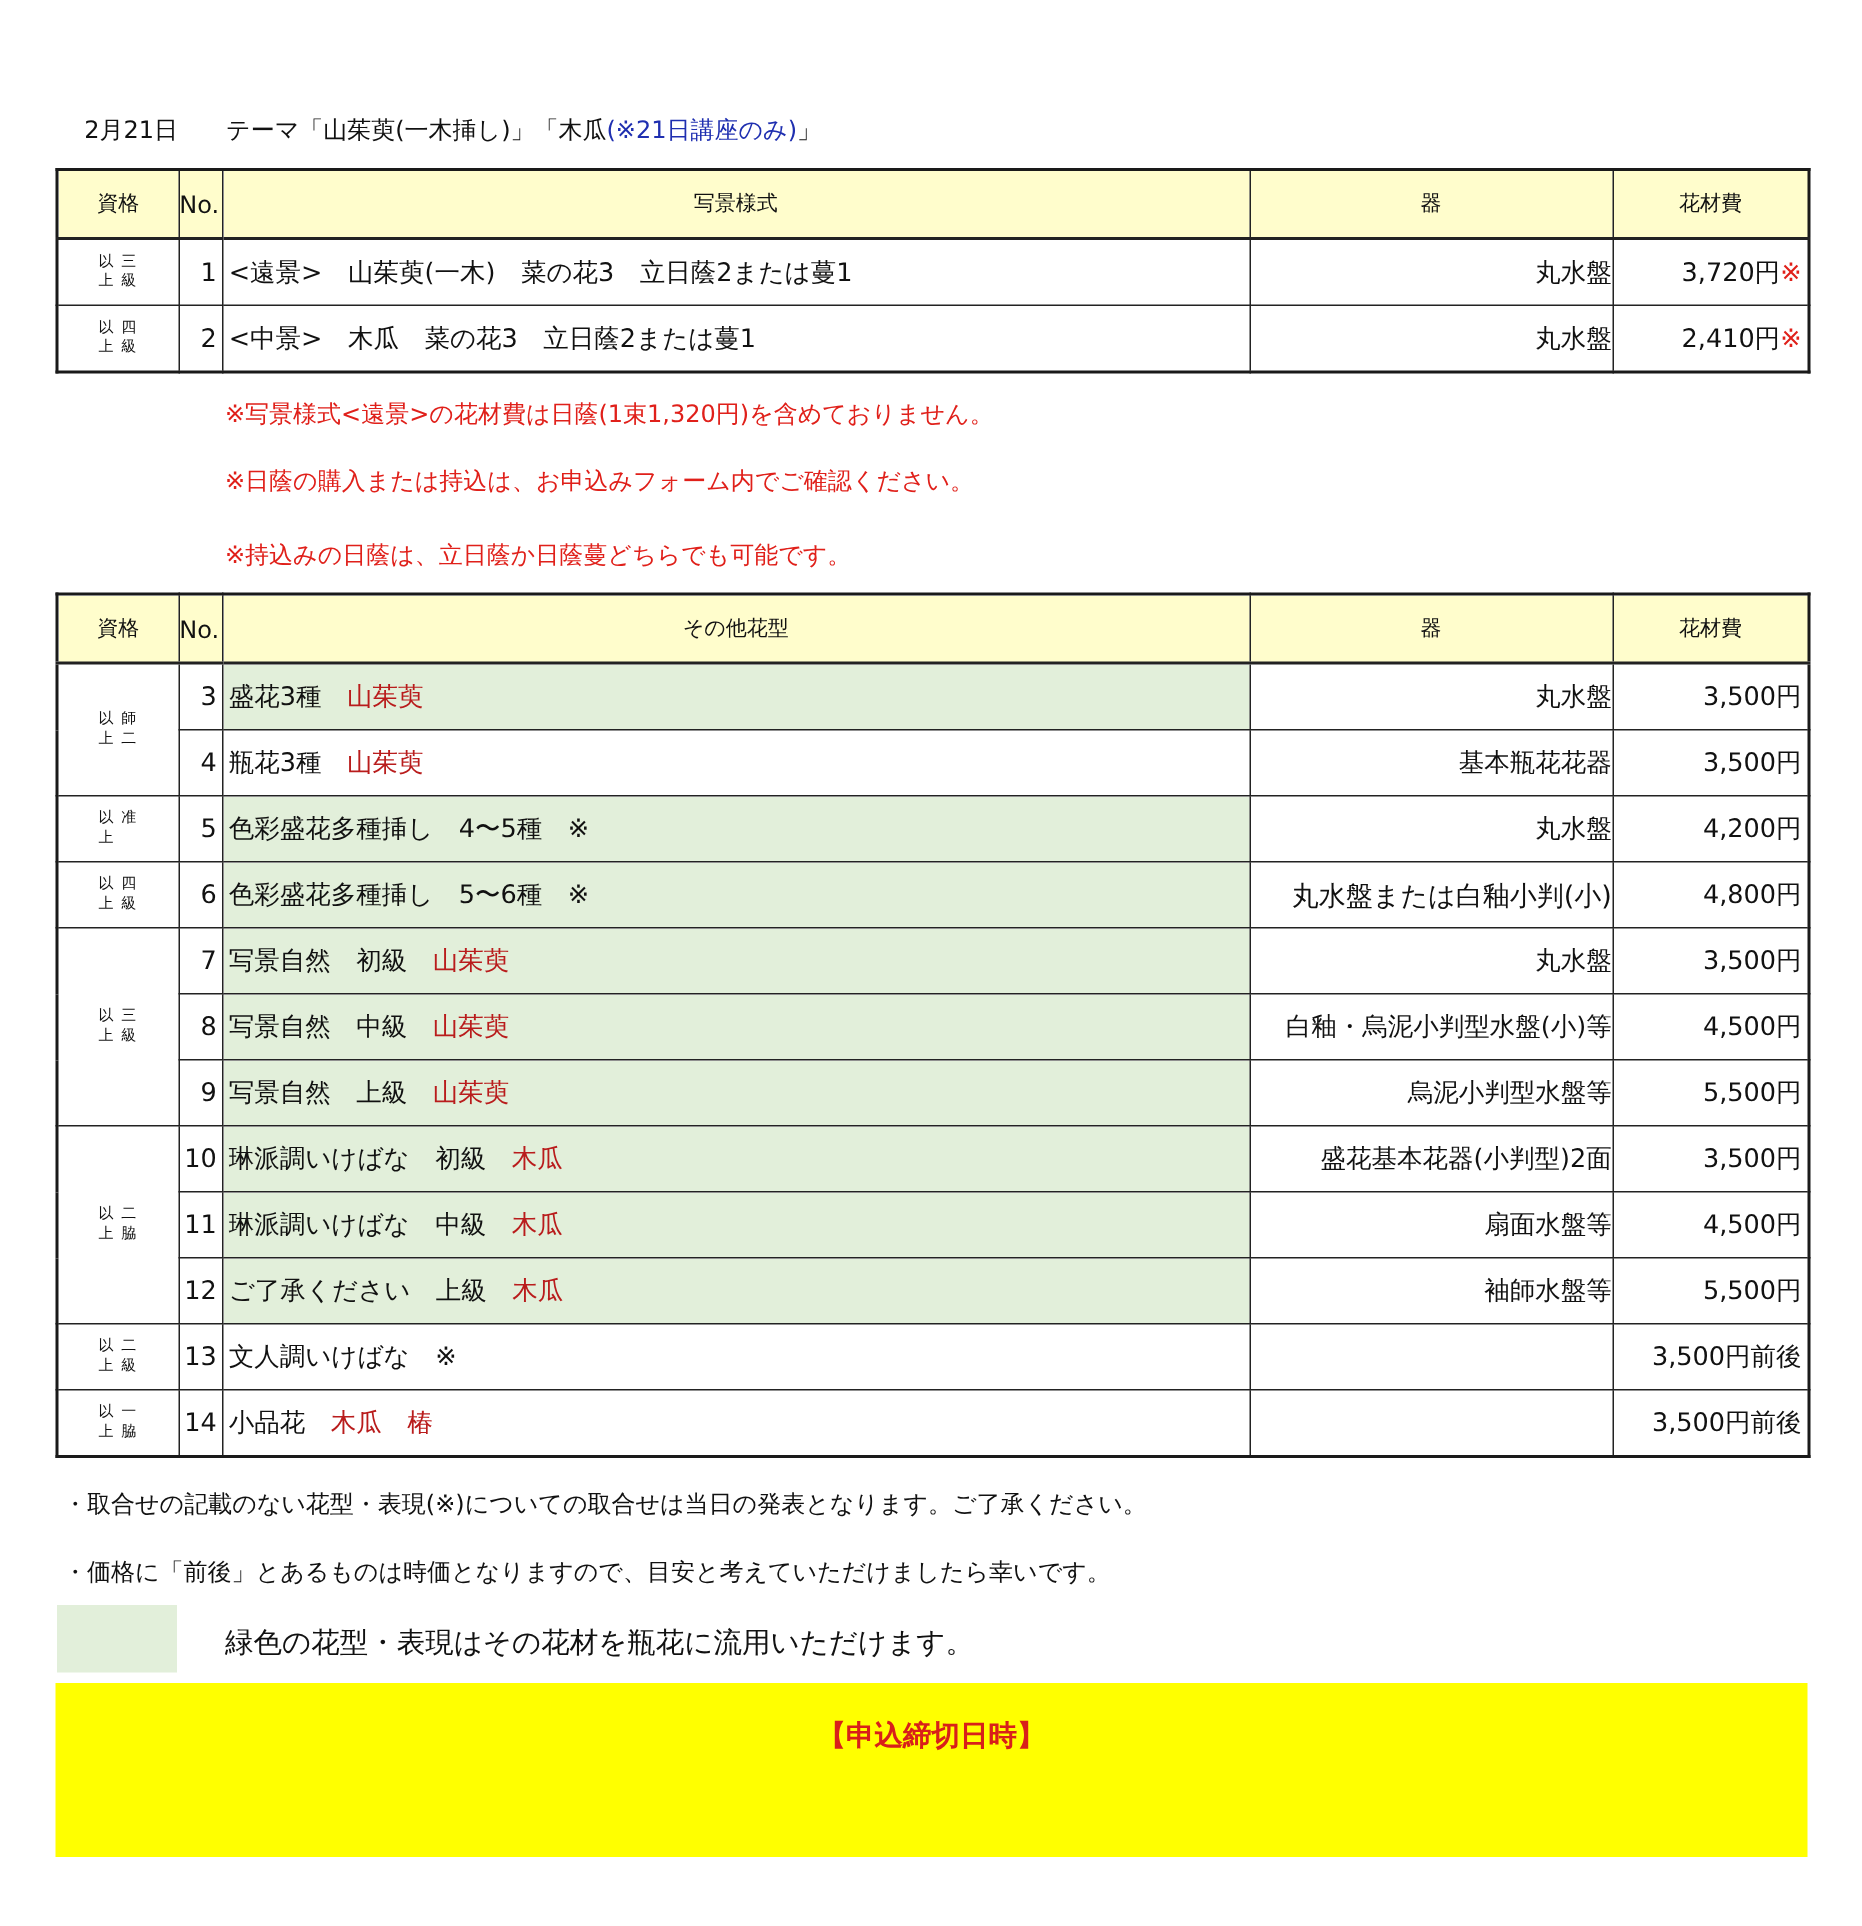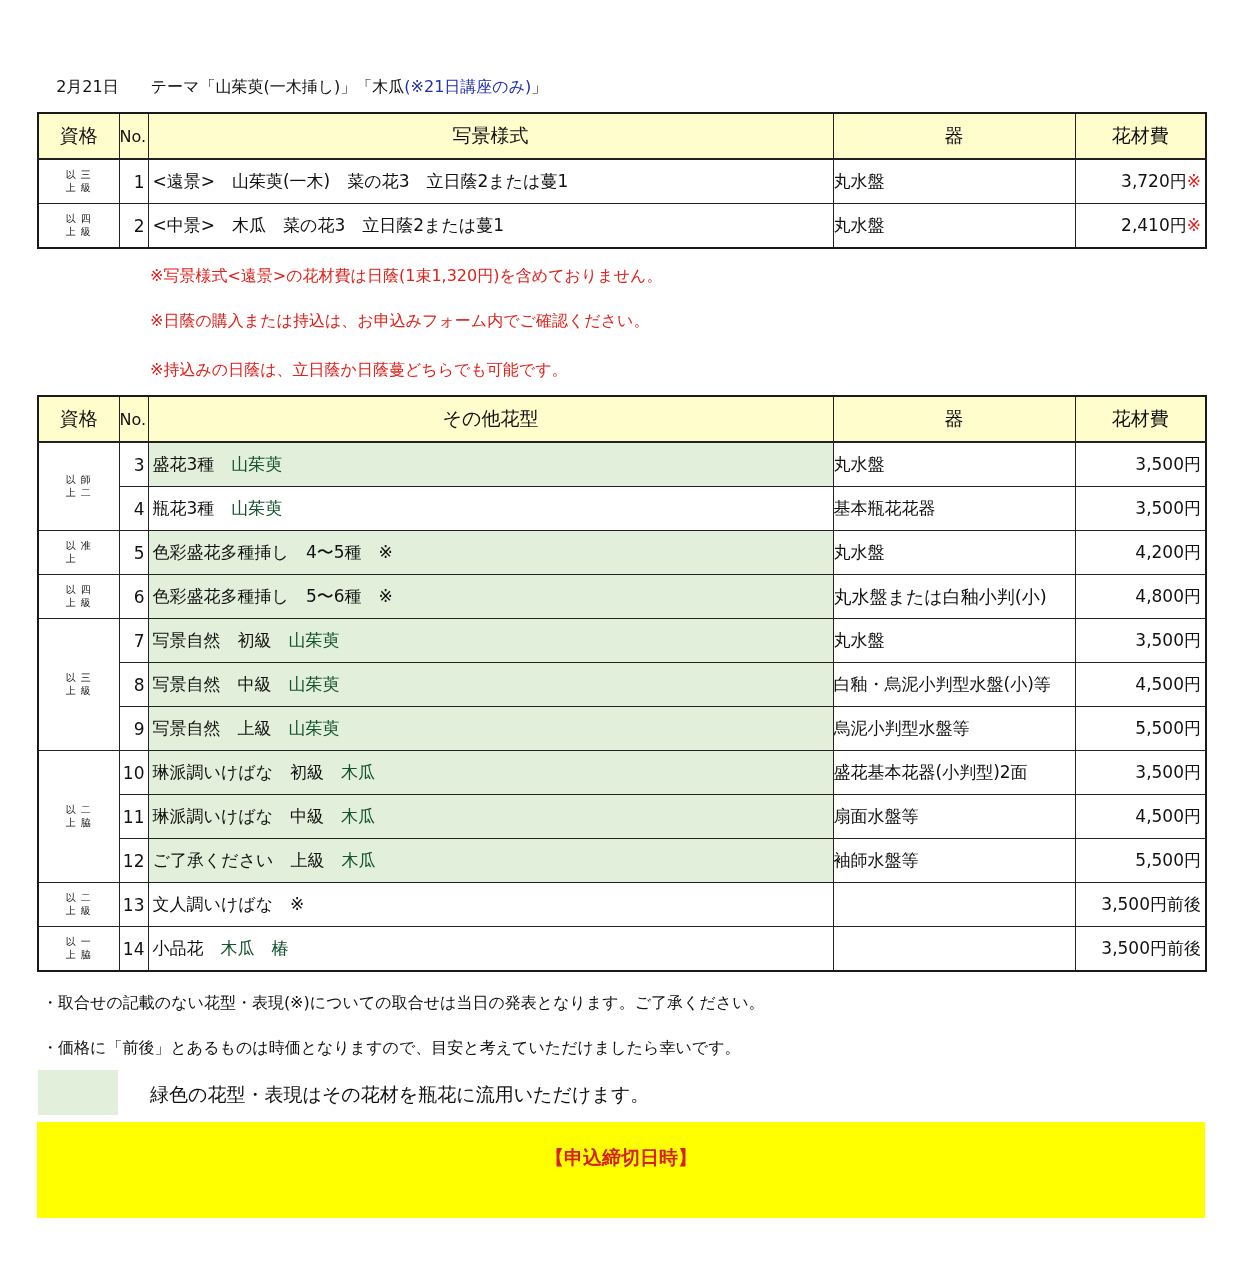--- a/index.html
+++ b/index.html
@@ -1,37 +1,37 @@
 <!DOCTYPE html>
 <html><head>
 <meta charset="utf-8">
 <style>
   html,body{margin:0;padding:0;background:#fff;}
   body{width:1241px;height:1284px;position:relative;font-family:"DejaVu Sans","Liberation Sans",sans-serif;color:#111;overflow:hidden;}
   .title{position:absolute;left:46px;top:58px;font-size:16px;white-space:pre;}
   .title .blue{color:#1f2fb0;}
   table.sheet{position:absolute;left:37px;border-collapse:collapse;table-layout:fixed;width:1168px;border:2px solid #1a1a1a;font-size:17px;}
   table.sheet td, table.sheet th{border:1px solid #222;padding:0;height:43px;overflow:hidden;white-space:nowrap;}
-  table.sheet th{background:#fffdcc;font-weight:normal;font-size:19px;height:44px;border-bottom:2px solid #222;}
+  table.sheet th{background:#fffdcc;font-weight:normal;font-size:14px;height:44px;border-bottom:2px solid #222;}
   .c-qual{text-align:center;}
   .c-no{text-align:right;padding-right:3px!important;}
   .c-name{text-align:left;padding-left:4px!important;}
-  .c-ves{text-align:left;margin-top:28px;}
+  .c-ves{text-align:right;margin-top:28px;}
   .c-price{text-align:right;padding-right:4px!important;}
   .green{background:#e2efda;}
-  .accent{color:#14532d;}
+  .accent{color:#b91c1c;}
   .red{color:#e0201a;}
   .qual{display:inline-block;font-size:10px;line-height:13px;text-align:left;letter-spacing:1px;}
   .qual span{display:block;white-space:pre;}
   .small{font-size:18px;}
   .note{position:absolute;left:150px;font-size:16px;color:#e0201a;white-space:pre;}
   .bnote{position:absolute;left:42px;font-size:16px;white-space:pre;}
   .legend-swatch{position:absolute;left:38px;top:1070px;width:80px;height:45px;background:#e2efda;}
   .legend-text{position:absolute;left:150px;top:1082px;font-size:19px;white-space:pre;}
-  .deadline{position:absolute;left:37px;top:1122px;width:1168px;height:96px;background:#ffff00;text-align:center;color:#d8201a;font-weight:bold;font-size:19px;line-height:26px;}
+  .deadline{position:absolute;left:37px;top:1122px;width:1168px;height:116px;background:#ffff00;text-align:center;color:#d8201a;font-weight:bold;font-size:19px;line-height:26px;}
   .deadline .inner{padding-top:22px;}
 </style>
 </head>
 <body>
 
 <div class="title">
   <span>2月21日</span><span>　　</span><span>テーマ「山茱萸(一木挿し)」「木瓜</span><span class="blue">(※21日講座のみ)</span><span>」</span>
 </div>
 
 <table class="sheet" style="top:112px;">

